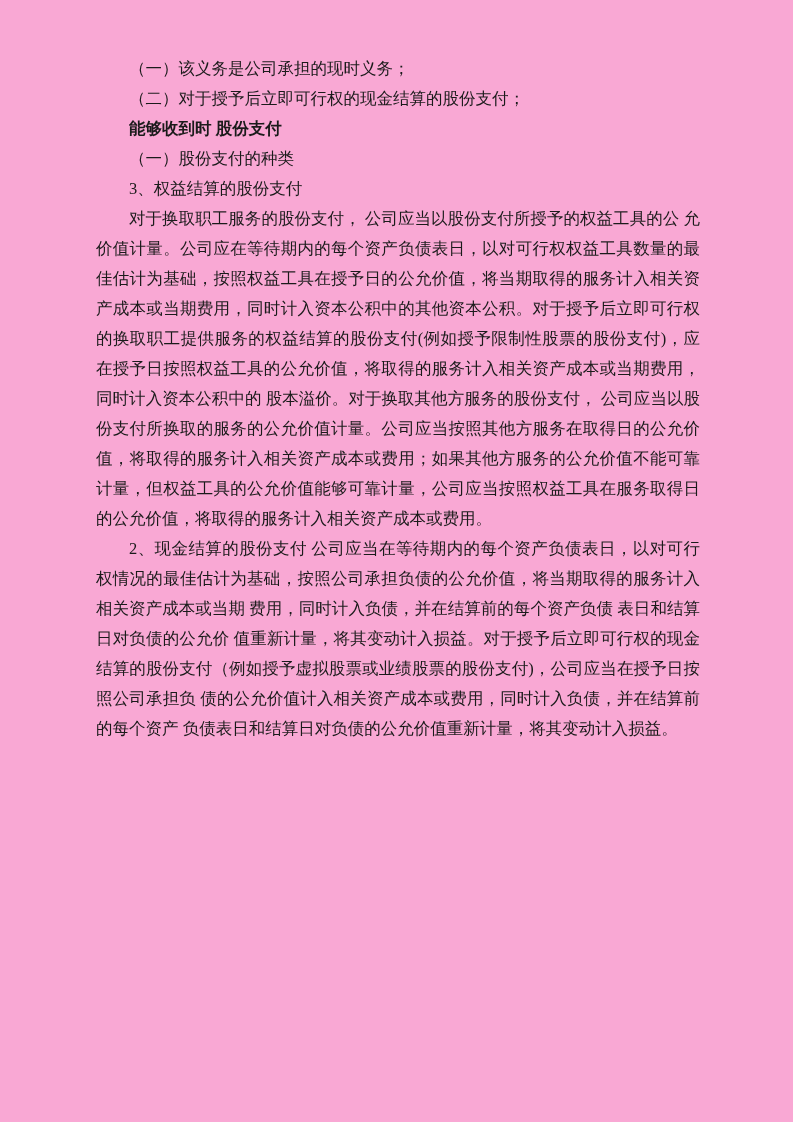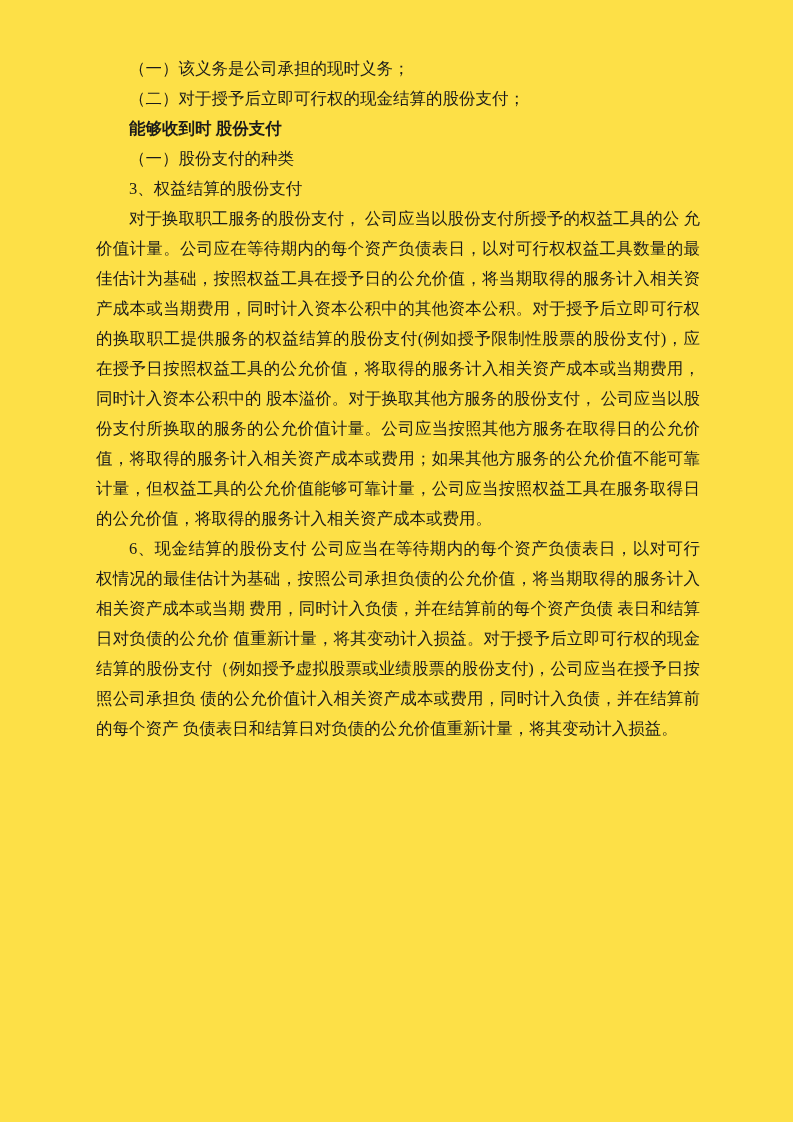--- a/index.html
+++ b/index.html
@@ -4,21 +4,21 @@
 <style>
   html, body {
     margin: 0;
     padding: 0;
     background: #ffffff;
   }
   .page {
     position: relative;
     width: 793px;
     height: 1122px;
-    background: #fde047;
+    background: #f9a8d4;
     box-sizing: border-box;
     padding: 54px 93px 4px 96px;
     overflow: hidden;
     font-family: "Liberation Serif", "DejaVu Serif", serif;
     font-size: 16.5px;
     line-height: 30px;
     color: #1b1b1b;
   }
   .page p {
     margin: 0;
@@ -39,14 +39,14 @@
 </head>
 <body>
 
 <div class="page">
   <p class="p-clause1">（一）该义务是公司承担的现时义务；</p>
   <p class="p-clause2">（二）对于授予后立即可行权的现金结算的股份支付；</p>
   <p class="p-heading">能够收到时 股份支付</p>
   <p class="p-sub1">（一）股份支付的种类</p>
   <p class="p-item1">3、权益结算的股份支付</p>
   <p class="p-body-eq">对于换取职工服务的股份支付， 公司应当以股份支付所授予的权益工具的公 允价值计量。公司应在等待期内的每个资产负债表日，以对可行权权益工具数量的最佳估计为基础，按照权益工具在授予日的公允价值，将当期取得的服务计入相关资产成本或当期费用，同时计入资本公积中的其他资本公积。对于授予后立即可行权的换取职工提供服务的权益结算的股份支付(例如授予限制性股票的股份支付)，应在授予日按照权益工具的公允价值，将取得的服务计入相关资产成本或当期费用，同时计入资本公积中的 股本溢价。对于换取其他方服务的股份支付， 公司应当以股份支付所换取的服务的公允价值计量。公司应当按照其他方服务在取得日的公允价值，将取得的服务计入相关资产成本或费用；如果其他方服务的公允价值不能可靠计量，但权益工具的公允价值能够可靠计量，公司应当按照权益工具在服务取得日的公允价值，将取得的服务计入相关资产成本或费用。</p>
-  <p class="p-body-cash">6、现金结算的股份支付 公司应当在等待期内的每个资产负债表日，以对可行权情况的最佳估计为基础，按照公司承担负债的公允价值，将当期取得的服务计入相关资产成本或当期 费用，同时计入负债，并在结算前的每个资产负债 表日和结算日对负债的公允价 值重新计量，将其变动计入损益。对于授予后立即可行权的现金结算的股份支付（例如授予虚拟股票或业绩股票的股份支付)，公司应当在授予日按照公司承担负 债的公允价值计入相关资产成本或费用，同时计入负债，并在结算前的每个资产 负债表日和结算日对负债的公允价值重新计量，将其变动计入损益。</p>
+  <p class="p-body-cash">2、现金结算的股份支付 公司应当在等待期内的每个资产负债表日，以对可行权情况的最佳估计为基础，按照公司承担负债的公允价值，将当期取得的服务计入相关资产成本或当期 费用，同时计入负债，并在结算前的每个资产负债 表日和结算日对负债的公允价 值重新计量，将其变动计入损益。对于授予后立即可行权的现金结算的股份支付（例如授予虚拟股票或业绩股票的股份支付)，公司应当在授予日按照公司承担负 债的公允价值计入相关资产成本或费用，同时计入负债，并在结算前的每个资产 负债表日和结算日对负债的公允价值重新计量，将其变动计入损益。</p>
 </div>
 
 </body></html>

